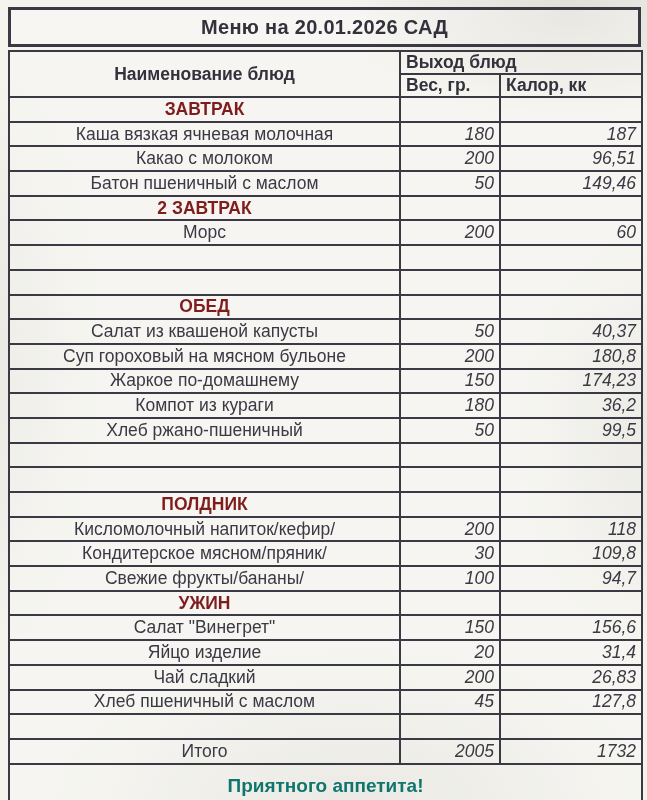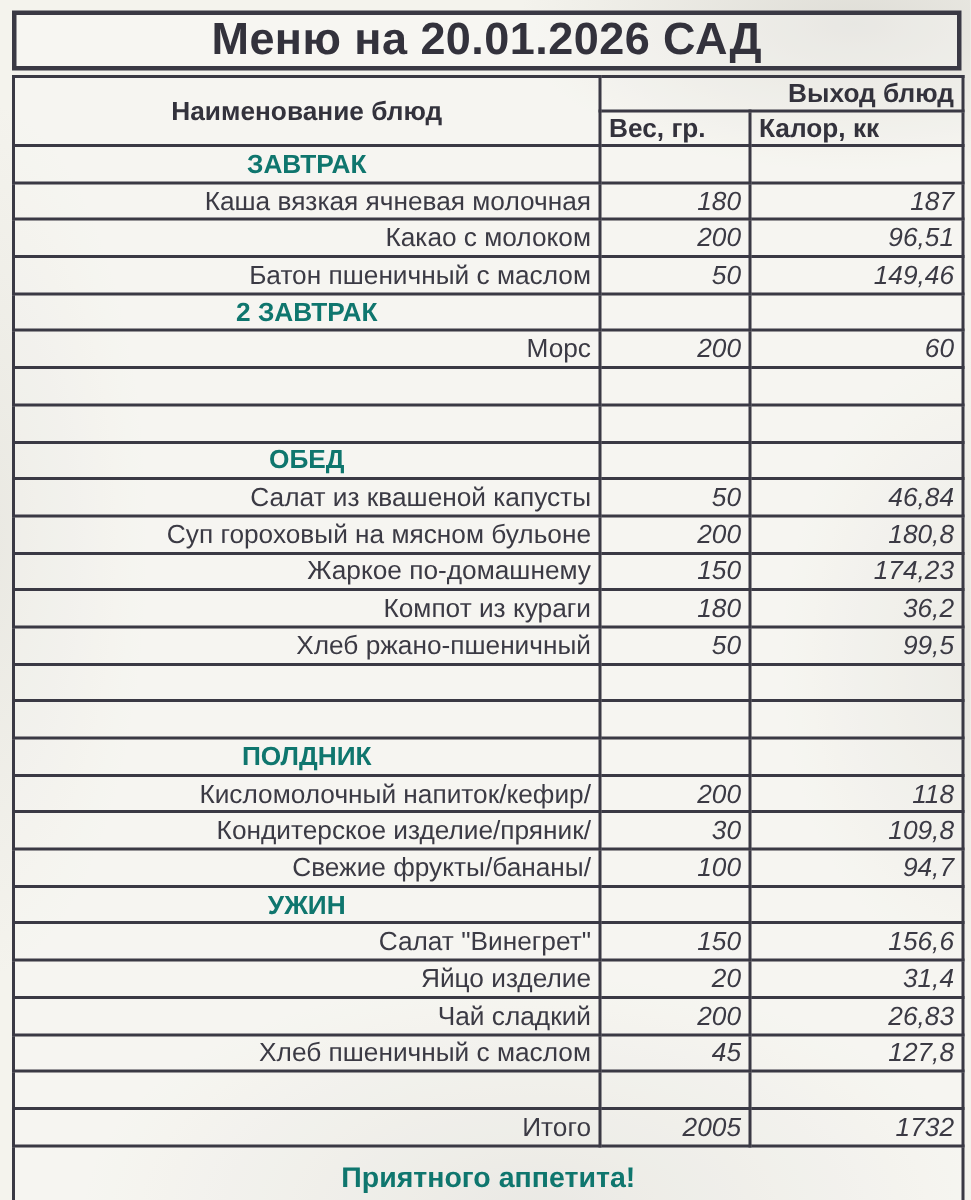--- a/index.html
+++ b/index.html
@@ -15,21 +15,21 @@
       radial-gradient(ellipse 160px 420px at -2% 45%, rgba(178,176,168,.16), transparent 70%),
       radial-gradient(ellipse 200px 300px at 102% 55%, rgba(168,166,158,.18), transparent 70%),
       #f4f3ed;
   }
   .sheet { position: absolute; left: 8px; top: 7px; width: 633px; }
 
   .title-box {
     border: 3px solid #3a3944;
     height: 40px;
     display: flex; align-items: center; justify-content: center;
-    font-weight: bold; font-size: 30px; letter-spacing: .3px;
+    font-weight: bold; font-size: 20px; letter-spacing: .3px;
     color: #33323c;
     background: rgba(255,255,255,.30);
     margin-bottom: 3px;
   }
 
   table.menu {
     border-collapse: collapse;
     width: 633px;
     table-layout: fixed;
     border-radius: 10px;
@@ -37,29 +37,29 @@
   .menu th, .menu td {
     border: 2px solid #3a3944;
     padding: 0 5px;
     font-size: 17.5px;
     overflow: hidden; white-space: nowrap;
     vertical-align: middle;
     background: rgba(255,255,255,.22);
   }
   .menu thead th { font-weight: bold; color: #33323c; }
   .th-name   { text-align: center; font-size: 17px; }
-  .th-group  { text-align: right; font-size: 17.5px; height: 19px; }
+  .th-group  { text-align: left; font-size: 17.5px; height: 19px; }
   .th-sub    { text-align: left; font-size: 17.5px; height: 21px; margin-left: 20px; }
 
   .menu tbody td { height: 24.7px; color: #3b3a44; }
-  .menu tbody td.name { text-align: right; }
+  .menu tbody td.name { text-align: center; }
   .menu tbody td.num  { text-align: right; font-style: italic; }
 
   .menu tbody tr.row-section td.name {
-    text-align: center; font-weight: bold; color: #0f766e;
+    text-align: center; font-weight: bold; color: #7f1d1d;
   }
 
   .menu tfoot td {
     height: 45px;
     text-align: center;
     font-weight: bold; 
     font-size: 19px;
     color: #0f766e;
   }
 </style>
@@ -128,21 +128,21 @@
           <td class="num"></td>
         </tr>
         <tr class="row-section">
           <td class="name">ОБЕД</td>
           <td class="num"></td>
           <td class="num"></td>
         </tr>
         <tr class="row-dish">
           <td class="name">Салат из квашеной капусты</td>
           <td class="num">50</td>
-          <td class="num">46,84</td>
+          <td class="num">40,37</td>
         </tr>
         <tr class="row-dish">
           <td class="name">Суп гороховый на мясном бульоне</td>
           <td class="num">200</td>
           <td class="num">180,8</td>
         </tr>
         <tr class="row-dish">
           <td class="name">Жаркое по-домашнему</td>
           <td class="num">150</td>
           <td class="num">174,23</td>
@@ -171,21 +171,21 @@
           <td class="name">ПОЛДНИК</td>
           <td class="num"></td>
           <td class="num"></td>
         </tr>
         <tr class="row-dish">
           <td class="name">Кисломолочный напиток/кефир/</td>
           <td class="num">200</td>
           <td class="num">118</td>
         </tr>
         <tr class="row-dish">
-          <td class="name">Кондитерское изделие/пряник/</td>
+          <td class="name">Кондитерское мясном/пряник/</td>
           <td class="num">30</td>
           <td class="num">109,8</td>
         </tr>
         <tr class="row-dish">
           <td class="name">Свежие фрукты/бананы/</td>
           <td class="num">100</td>
           <td class="num">94,7</td>
         </tr>
         <tr class="row-section">
           <td class="name">УЖИН</td>

